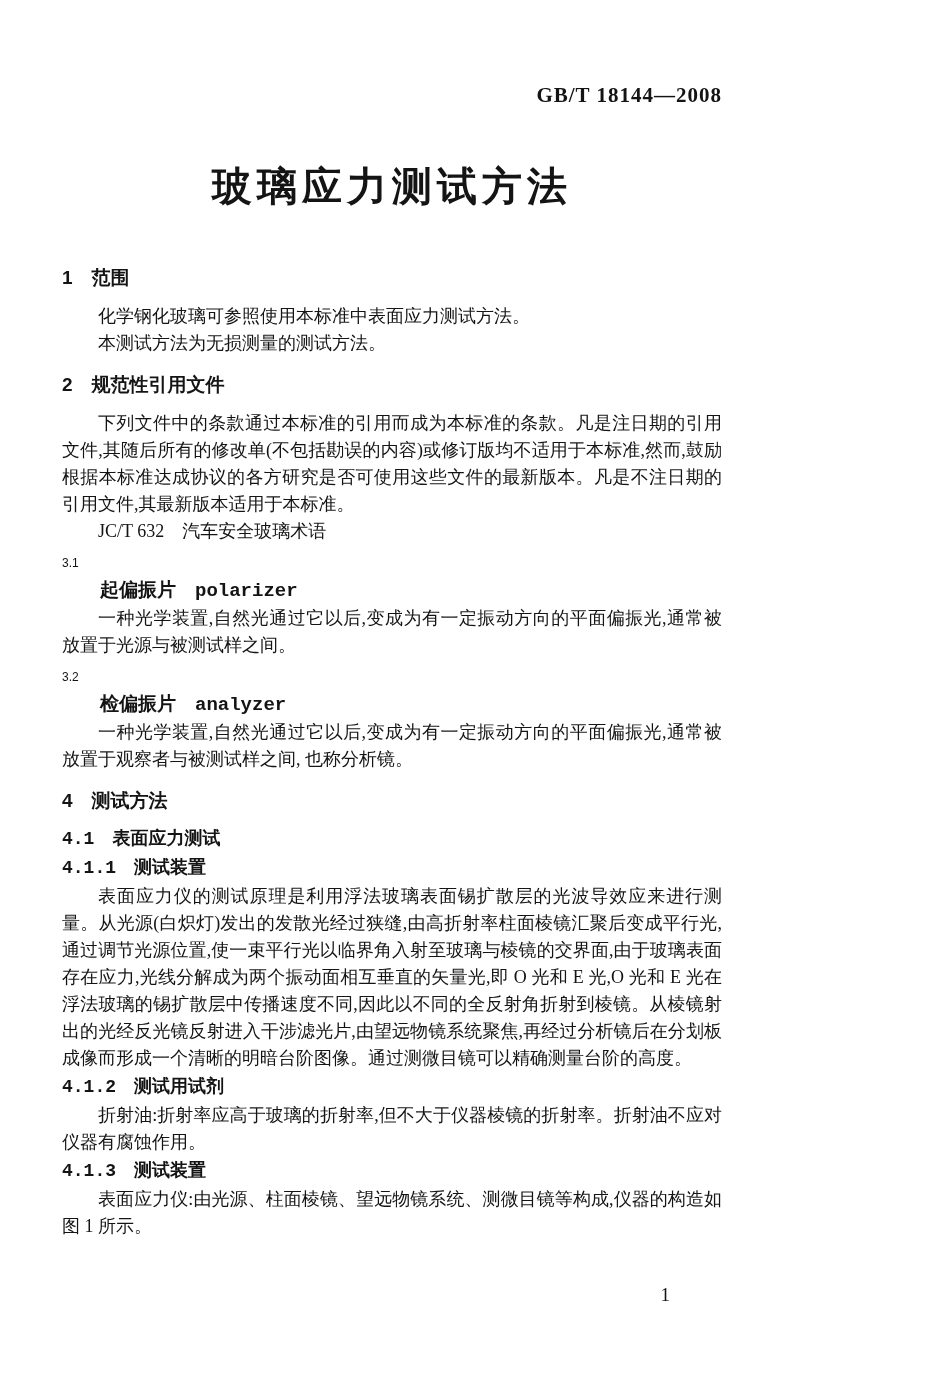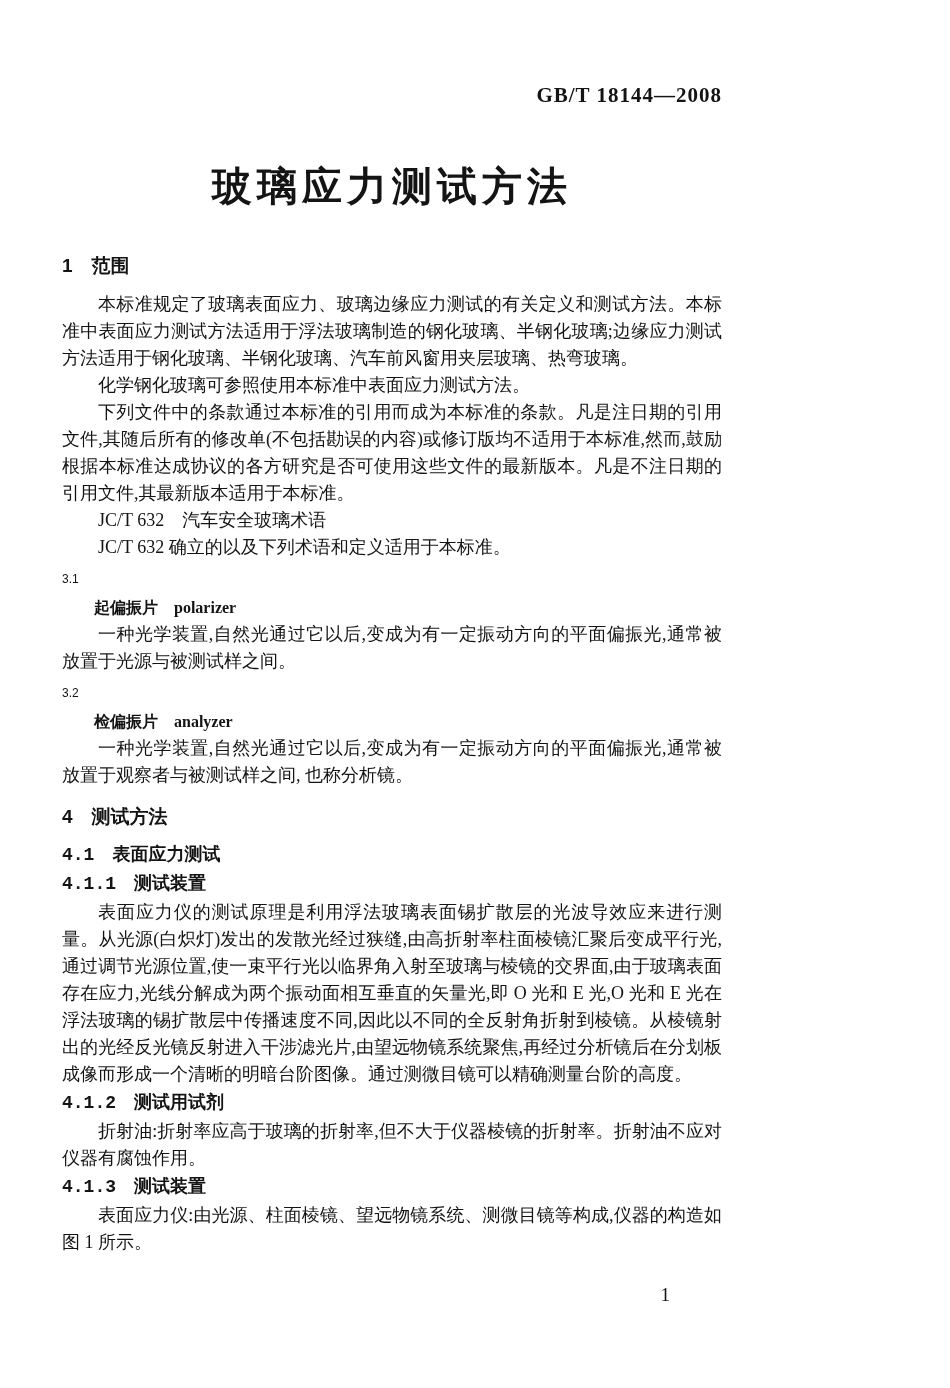--- a/index.html
+++ b/index.html
@@ -38,21 +38,21 @@
   }
   section { margin: 0; }
   .sec-heading {
     margin: 14px 0 11px 0;
     font-family: "Liberation Sans", "DejaVu Sans", sans-serif;
     font-weight: bold;
     font-size: 19px;
     line-height: 28px;
   }
   .sec-heading.first {
-    margin-top: 44px;
+    margin-top: 56px;
   }
   .sub-heading {
     margin: 2px 0 1px 0;
     font-family: Liberation Mono, monospace;
     font-weight: bold;
     font-size: 18px;
     line-height: 27px;
   }
   p.body {
     margin: 0;
@@ -62,23 +62,23 @@
   }
   p.body.indent { text-indent: 2em; }
   .term-num {
     margin: 5px 0 0 0;
     font-family: "Liberation Sans", "DejaVu Sans", sans-serif;
     font-size: 12px;
     line-height: 27px;
   }
   .term-name {
     margin: 1px 0 0 0;
-    font-family: Liberation Serif, serif;
+    font-family: Liberation Mono, monospace;
     font-weight: bold;
-    font-size: 16px;
+    font-size: 19px;
     line-height: 27px;
     text-indent: 2em;
   }
   .page-number {
     position: absolute;
     top: 1283px;
     right: 84px;
     font-size: 19px;
     line-height: 24px;
   }
@@ -87,31 +87,31 @@
 <body>
 
 <div class="page">
 
   <div class="header-code">GB/T 18144—2008</div>
 
   <h1 class="doc-title">玻璃应力测试方法</h1>
 
   <section>
     <h2 class="sec-heading first">1　范围</h2>
-    <p class="body indent">本标准规定了玻璃表面应力、玻璃边缘应力测试的有关定义和测试方法。本标准中表面应力测试方法适用于浮法玻璃制造的钢化玻璃、半钢化玻璃;边缘应力测试方法适用于钢化玻璃、半钢化玻璃、汽车前风窗用夹层玻璃、热弯玻璃。</p>
     <p class="body indent">化学钢化玻璃可参照使用本标准中表面应力测试方法。</p>
+    <p class="body indent">本测试方法为无损测量的测试方法。</p>
   </section>
 
   <section>
+    <h2 class="sec-heading">2　规范性引用文件</h2>
     <p class="body indent">下列文件中的条款通过本标准的引用而成为本标准的条款。凡是注日期的引用文件,其随后所有的修改单(不包括勘误的内容)或修订版均不适用于本标准,然而,鼓励根据本标准达成协议的各方研究是否可使用这些文件的最新版本。凡是不注日期的引用文件,其最新版本适用于本标准。</p>
     <p class="body indent">JC/T 632　汽车安全玻璃术语</p>
   </section>
 
   <section>
-    <p class="body indent">JC/T 632 确立的以及下列术语和定义适用于本标准。</p>
 
     <div class="term-num">3.1</div>
     <div class="term-name">起偏振片　polarizer</div>
     <p class="body indent">一种光学装置,自然光通过它以后,变成为有一定振动方向的平面偏振光,通常被放置于光源与被测试样之间。</p>
 
     <div class="term-num">3.2</div>
     <div class="term-name">检偏振片　analyzer</div>
     <p class="body indent">一种光学装置,自然光通过它以后,变成为有一定振动方向的平面偏振光,通常被放置于观察者与被测试样之间, 也称分析镜。</p>
   </section>
 

